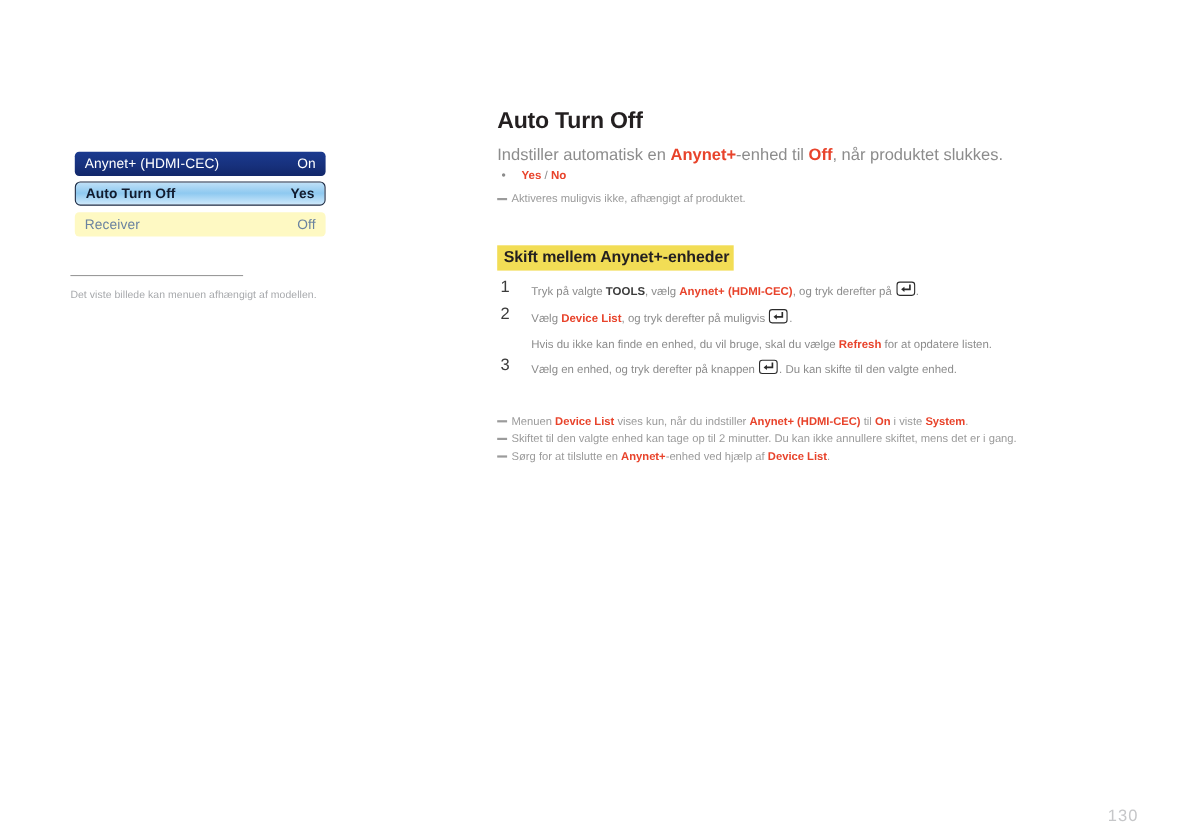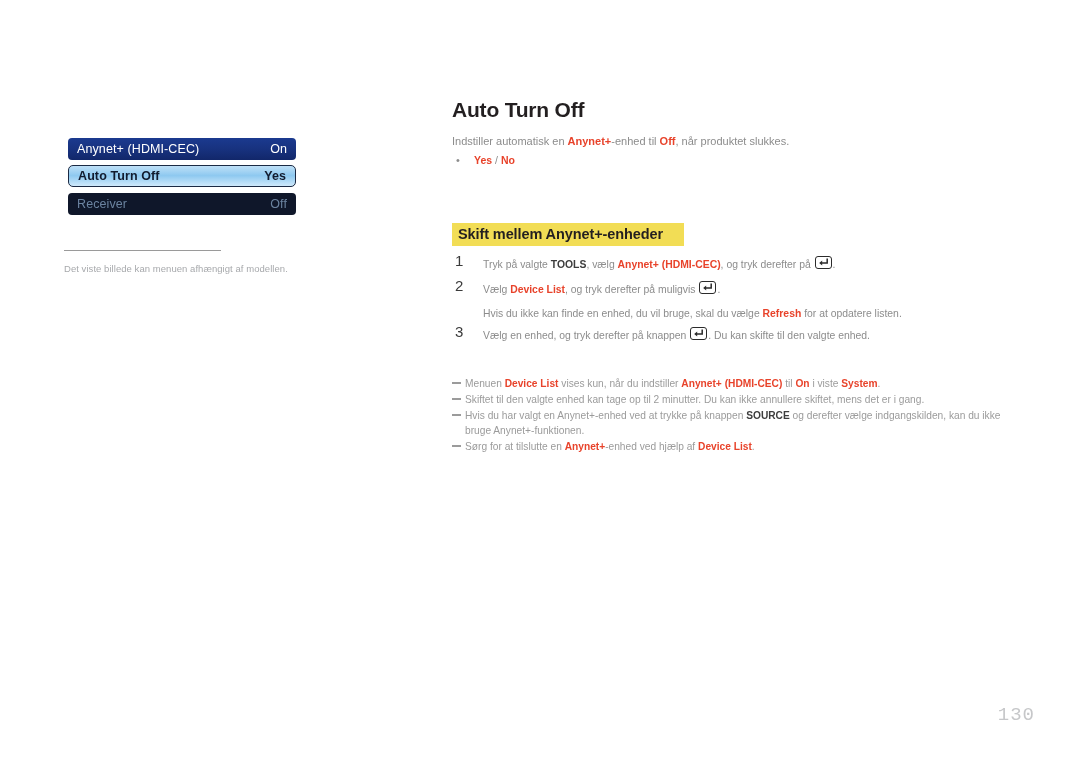--- a/index.html
+++ b/index.html
@@ -60,21 +60,21 @@
     background: linear-gradient(180deg, #bfe0f7 0%, #8ec9f0 48%, #cfe9fb 100%);
     color: #111b2e;
     border: 1.4px solid #1b2a44;
     height: 22px;
     border-radius: 5px;
     font-weight: 600;
     margin-bottom: 6px;
   }
 
   .osd-row.disabled {
-    background: #0f172a;
+    background: #fef9c3;
     color: #6b83a0;
   }
 
   .osd-row .label {
     white-space: nowrap;
   }
   .osd-row .value {
     white-space: nowrap;
   }
 
@@ -114,21 +114,21 @@
     font-weight: bold;
     color: #231f20;
     letter-spacing: -0.2px;
   }
 
   .desc {
     position: absolute;
     left: 0;
     top: 134px;
     width: 550px;
-    font-size: 11px;
+    font-size: 15px;
     color: #8c8c8c;
     line-height: 14px;
   }
 
   .bullet-row {
     position: absolute;
     left: 0;
     top: 154px;
     font-size: 10.5px;
     display: flex;
@@ -179,21 +179,21 @@
 
   h2.section {
     position: absolute;
     left: 0;
     top: 223px;
     margin: 0;
     font-size: 14.5px;
     font-weight: bold;
     color: #231f20;
     background: #f2dd55;
-    padding: 3px 21px 4px 6px;
+    padding: 3px 4px 4px 6px;
     display: inline-block;
     letter-spacing: -0.1px;
   }
 
   .steps {
     position: absolute;
     left: 0;
     top: 256px;
     width: 560px;
   }
@@ -255,25 +255,24 @@
   .key-enter svg {
     position: absolute;
     left: 1px;
     top: 0px;
     display: block;
   }
 
   .page-num {
     position: absolute;
     right: 45px;
-    top: 704px;
-    font-size: 19px;
+    top: 733px;
+    font-size: 15px;
     color: #c6c7c9;
     letter-spacing: 1px;
-    font-family: Liberation Mono, monospace;
   }
 </style>
 </head>
 <body>
 
 <div class="page">
 
   <div class="left-col">
     <div class="osd-menu" id="osd-menu">
         <div class="osd-row header">
@@ -301,20 +300,21 @@
     <div class="desc" id="desc"><span>Indstiller automatisk en </span><span class="o">Anynet+</span><span>-enhed til </span><span class="o">Off</span><span>, når produktet slukkes.</span></div>
 
     <div class="bullet-row">
       <span class="bullet-dot">•</span>
       <span class="bullet-text">
         <span>Yes</span><span class="sep"> / </span><span>No</span>
       </span>
     </div>
 
     <div class="notes-top" id="notes-top">
+        <div class="note"><span>Aktiveres muligvis ikke, afhængigt af produktet.</span></div>
       </div>
 
     <h2 class="section">Skift mellem Anynet+-enheder</h2>
 
     <div class="steps" id="steps">
         <div class="step"><span class="num">1</span><span><span>Tryk på valgte </span><span class="k">TOOLS</span><span>, vælg </span><span class="o">Anynet+ (HDMI-CEC)</span><span>, og tryk derefter på </span><span class="key-enter"><svg width="13" height="11" viewBox="0 0 13 11">
                 <path d="M10.2 1.6 L10.2 6.0 L4.0 6.0" stroke="#2b2b2b" stroke-width="1.5" fill="none"></path>
                 <path d="M5.2 3.6 L2.2 6.0 L5.2 8.4 Z" fill="#2b2b2b"></path>
               </svg></span><span>.</span></span></div>
         <div class="step"><span class="num">2</span><span><span>Vælg </span><span class="o">Device List</span><span>, og tryk derefter på muligvis </span><span class="key-enter"><svg width="13" height="11" viewBox="0 0 13 11">
@@ -324,19 +324,18 @@
         <div class="substep"><span>Hvis du ikke kan finde en enhed, du vil bruge, skal du vælge </span><span class="o">Refresh</span><span> for at opdatere listen.</span></div>
         <div class="step"><span class="num">3</span><span><span>Vælg en enhed, og tryk derefter på knappen </span><span class="key-enter"><svg width="13" height="11" viewBox="0 0 13 11">
                 <path d="M10.2 1.6 L10.2 6.0 L4.0 6.0" stroke="#2b2b2b" stroke-width="1.5" fill="none"></path>
                 <path d="M5.2 3.6 L2.2 6.0 L5.2 8.4 Z" fill="#2b2b2b"></path>
               </svg></span><span>. Du kan skifte til den valgte enhed.</span></span></div>
       </div>
 
     <div class="notes-bottom" id="notes-bottom">
         <div class="note"><span>Menuen </span><span class="o">Device List</span><span> vises kun, når du indstiller </span><span class="o">Anynet+ (HDMI-CEC)</span><span> til </span><span class="o">On</span><span> i viste </span><span class="o">System</span><span>.</span></div>
         <div class="note"><span>Skiftet til den valgte enhed kan tage op til 2 minutter. Du kan ikke annullere skiftet, mens det er i gang.</span></div>
-        <div class="note"><span>Hvis du har valgt en Anynet+-enhed ved at trykke på knappen </span><span class="k">SOURCE</span><span> og derefter vælge indgangskilden, kan du ikke bruge Anynet+-funktionen.</span></div>
         <div class="note"><span>Sørg for at tilslutte en </span><span class="o">Anynet+</span><span>-enhed ved hjælp af </span><span class="o">Device List</span><span>.</span></div>
       </div>
   </div>
 
   <div class="page-num">130</div>
 </div>
 
 </body></html>

